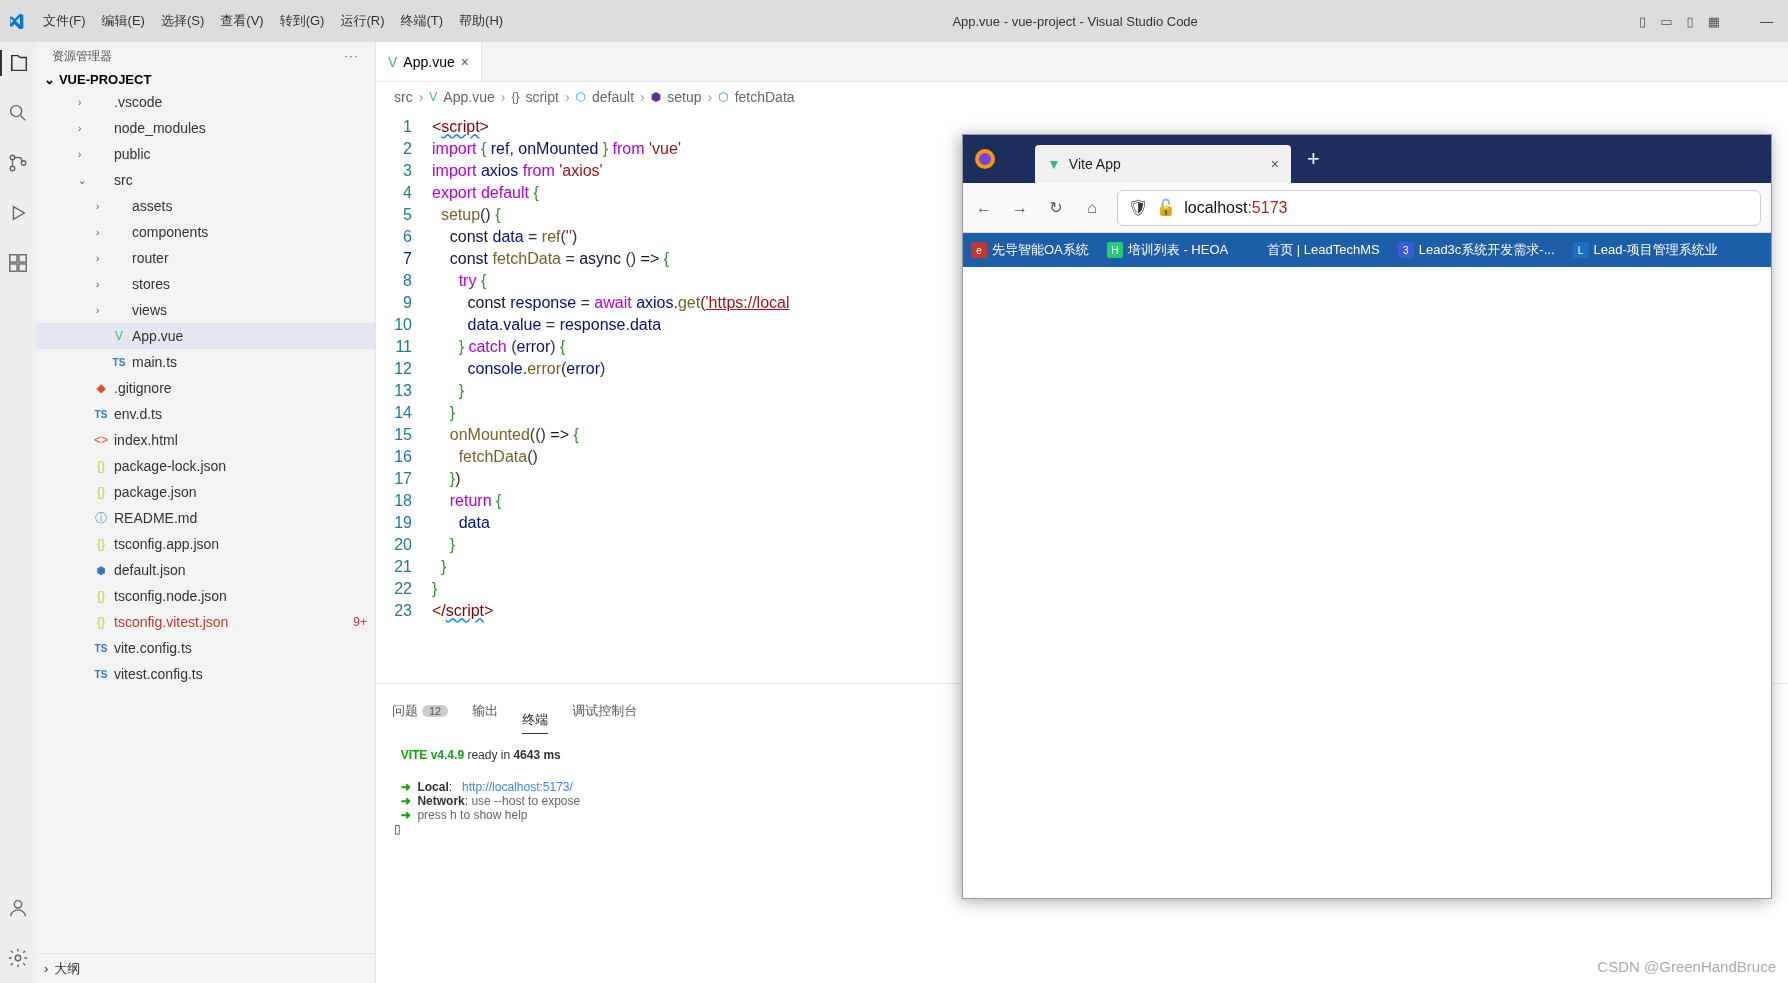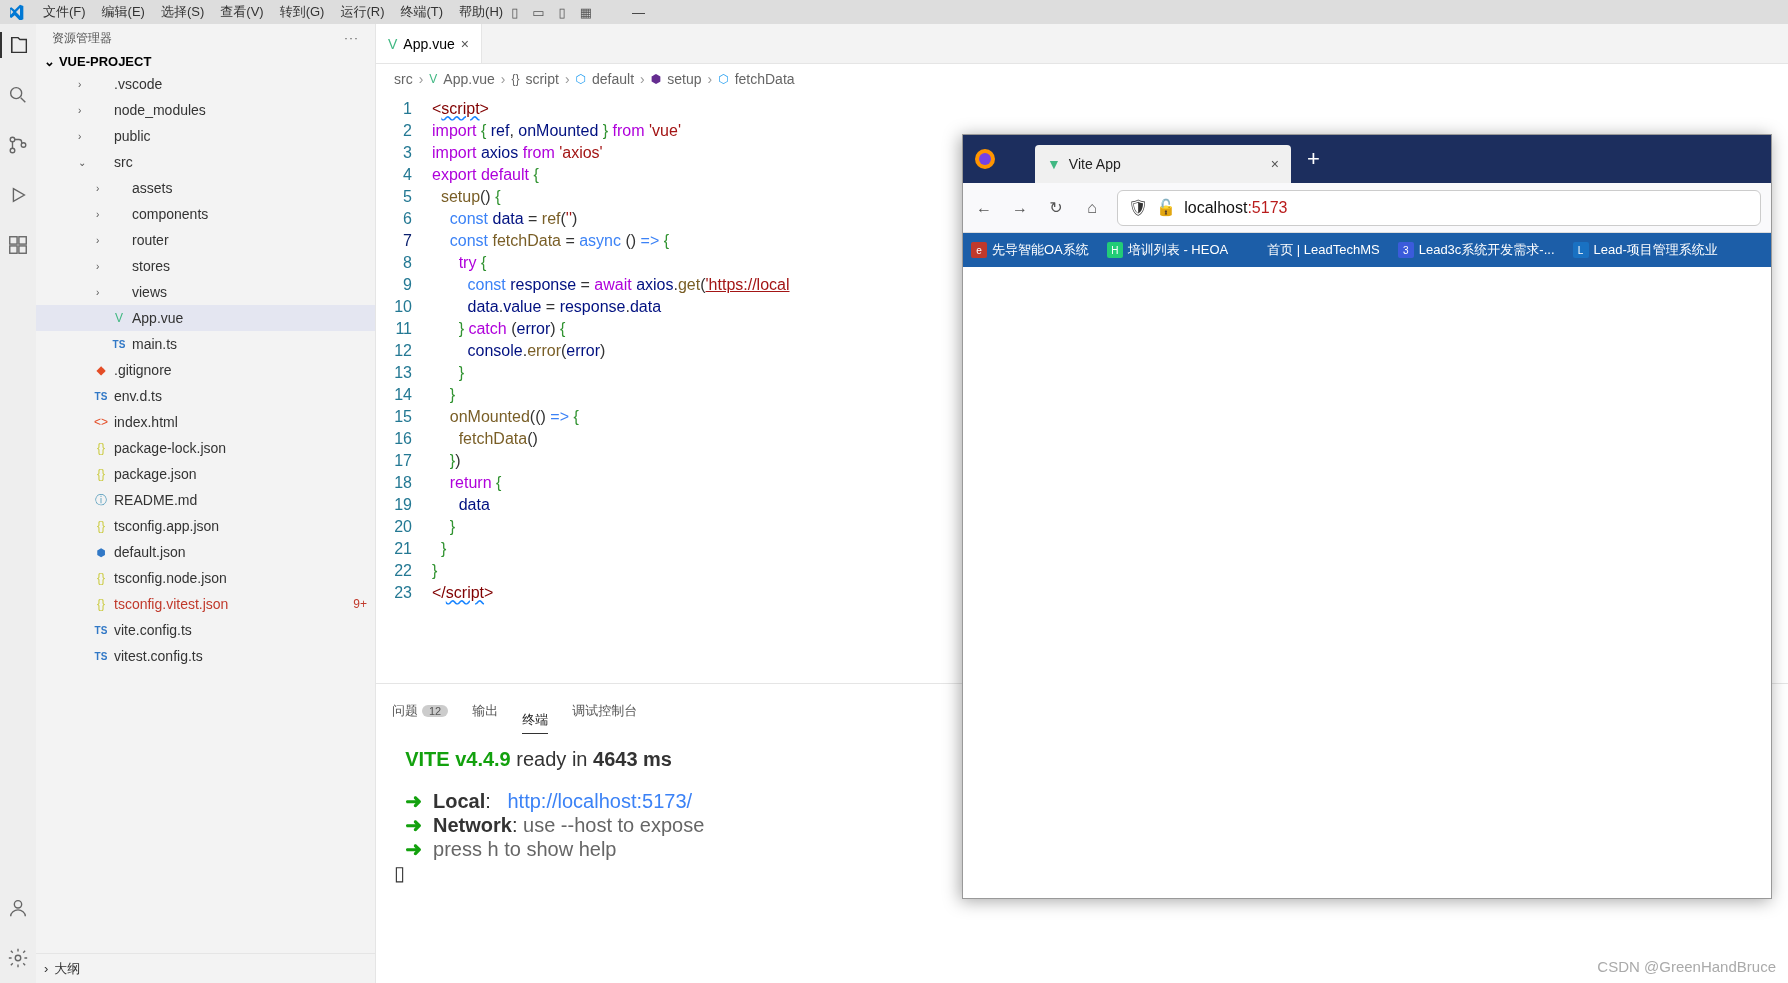--- a/index.html
+++ b/index.html
@@ -1,18 +1,18 @@
 <!DOCTYPE html>
 <html><head>
   <meta charset="utf-8">
   <style>
     * { margin: 0; padding: 0; box-sizing: border-box; font-family: -apple-system, "Segoe UI", sans-serif; }
     body { width: 1788px; height: 983px; overflow: hidden; display: flex; flex-direction: column; background: #fff; position: relative; }
     
-    .menubar { height: 24px; background: #ddd; display: flex; align-items: center; font-size: 13px; color: #333; padding: 0 5px; }
+    .menubar { height: 42px; background: #ddd; display: flex; align-items: center; font-size: 13px; color: #333; padding: 0 5px; }
     .menubar-logo { width: 22px; height: 22px; display: flex; align-items: center; justify-content: center; color: #0078d4; margin-right: 8px; }
     .menubar-item { padding: 0 8px; cursor: pointer; }
     .menubar-title { flex: 1; text-align: center; color: #333; }
     .menubar-icons { display: flex; gap: 14px; margin-right: 10px; color: #555; }
     .menubar-min { margin-left: 20px; padding: 0 10px; }
     
     .main { flex: 1; display: flex; min-height: 0; }
     .activitybar { width: 36px; background: #eee; display: flex; flex-direction: column; align-items: center; padding-top: 8px; gap: 24px; color: #666; }
     .activitybar .active { color: #333; border-left: 2px solid #333; width: 100%; display: flex; justify-content: center; padding: 3px 0;}
     .activitybar-bottom { margin-top: auto; margin-bottom: 12px; display: flex; flex-direction: column; gap: 24px; }
@@ -44,34 +44,34 @@
     .tab .close { color: #555; cursor: pointer; }
     .breadcrumbs { height: 30px; display: flex; align-items: center; padding: 0 18px; font-size: 14px; color: #666; gap: 6px; }
     .breadcrumbs .sep { color: #999; }
     .breadcrumbs .bicon { font-size: 12px; }
     
     .code { flex: 1; display: flex; font-family: Consolas, "Courier New", monospace; font-size: 16px; line-height: 22px; overflow: hidden; padding-top: 4px; }
     .gutter { width: 56px; text-align: right; padding-right: 20px; color: #237893; }
     .gutter .cur { color: #0b216f; }
     .codelines { flex: 1; white-space: pre; color: #333; }
     .tag { color: #800000; }
-    .kw { color: #3b82f6; }
+    .kw { color: #0f172a; }
     .kw2 { color: #af00db; }
     .str { color: #a31515; }
     .fn { color: #795e26; }
     .var { color: #001080; }
     .brace { color: #319331; }
     .underline { text-decoration: underline wavy #1a85ff; }
     
     .panel { height: 300px; border-top: 1px solid #e5e5e5; display: flex; flex-direction: column; }
     .panel-tabs { display: flex; gap: 24px; padding: 8px 16px 4px; font-size: 13px; color: #555; align-items: center; }
     .panel-tab { cursor: pointer; padding-bottom: 4px; }
     .panel-tab.active { color: #222; border-bottom: 1px solid #333; margin-top: 19px; }
     .panel-tab .count { background: #ccc; border-radius: 10px; padding: 0 7px; font-size: 11px; margin-left: 4px; }
-    .terminal { flex: 1; padding: 10px 18px; font-family: Consolas, monospace; font-size: 20px; color: #333; }
+    .terminal { flex: 1; padding: 10px 18px; font-family: Consolas, monospace; font-size: 12px; color: #333; }
     .term-green { color: #13a10e; font-weight: bold; }
     .term-dim { color: #666; }
     .term-cyan { color: #3b82f6; }
     .term-bold { font-weight: bold; }
     
     .browser { position: absolute; left: 962px; top: 134px; width: 810px; height: 765px; background: #fff; box-shadow: -2px 2px 16px rgba(0,0,0,0.35); display: flex; flex-direction: column; border: 1px solid #999; }
     .browser-tabs { height: 48px; background: #1c2e5e; display: flex; align-items: center; padding: 0 8px; gap: 8px; }
     .ff-logo { width: 28px; height: 28px; display: flex; align-items: center; justify-content: center; }
     .btab { background: #f0f0f0; height: 38px; width: 256px; display: flex; align-items: center; padding: 0 12px; border-radius: 4px 4px 0 0; font-size: 14px; color: #222; gap: 8px; margin-top: 10px; }
     .btab .vue-favicon { color: #41b883; }
@@ -108,20 +108,21 @@
       </svg>
   </span>
   <span class="menubar-item">文件(F)</span>
   <span class="menubar-item">编辑(E)</span>
   <span class="menubar-item">选择(S)</span>
   <span class="menubar-item">查看(V)</span>
   <span class="menubar-item">转到(G)</span>
   <span class="menubar-item">运行(R)</span>
   <span class="menubar-item">终端(T)</span>
   <span class="menubar-item">帮助(H)</span>
+  <span class="menubar-title">App.vue - vue-project - Visual Studio Code</span>
   <span class="menubar-icons">
     <span>▯</span>
     <span>▭</span>
     <span>▯</span>
     <span>▦</span>
   </span>
   <span class="menubar-min">—</span>
 </div>
 
 <div class="main">

